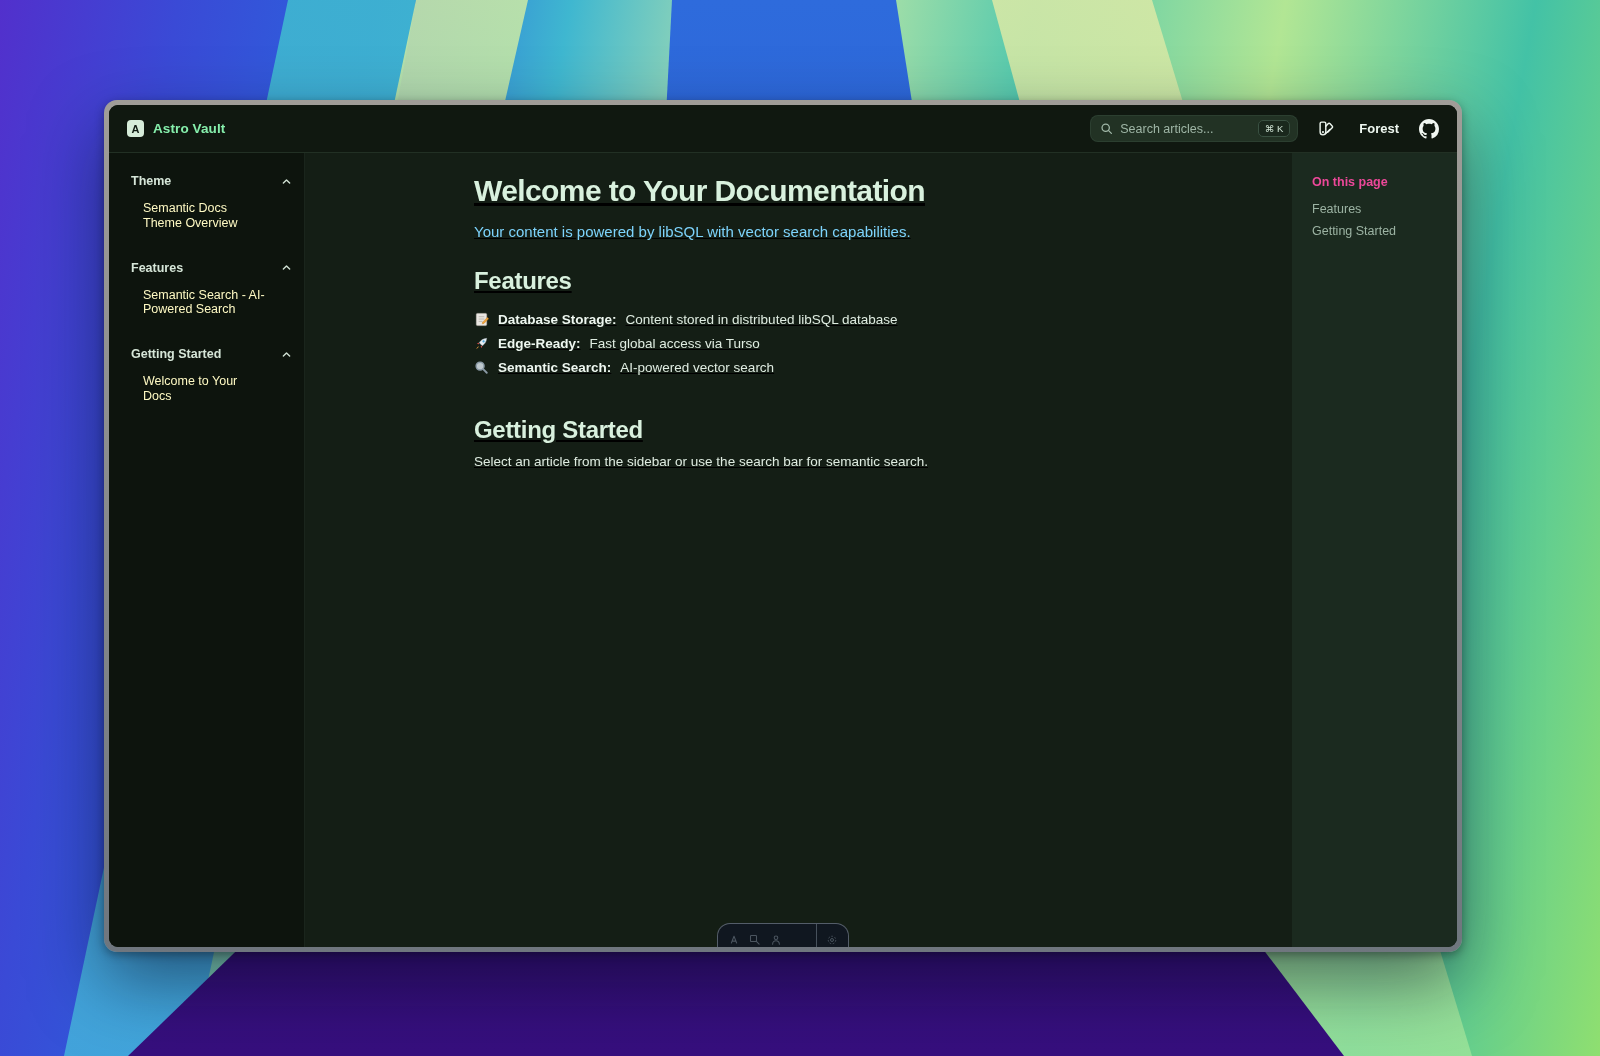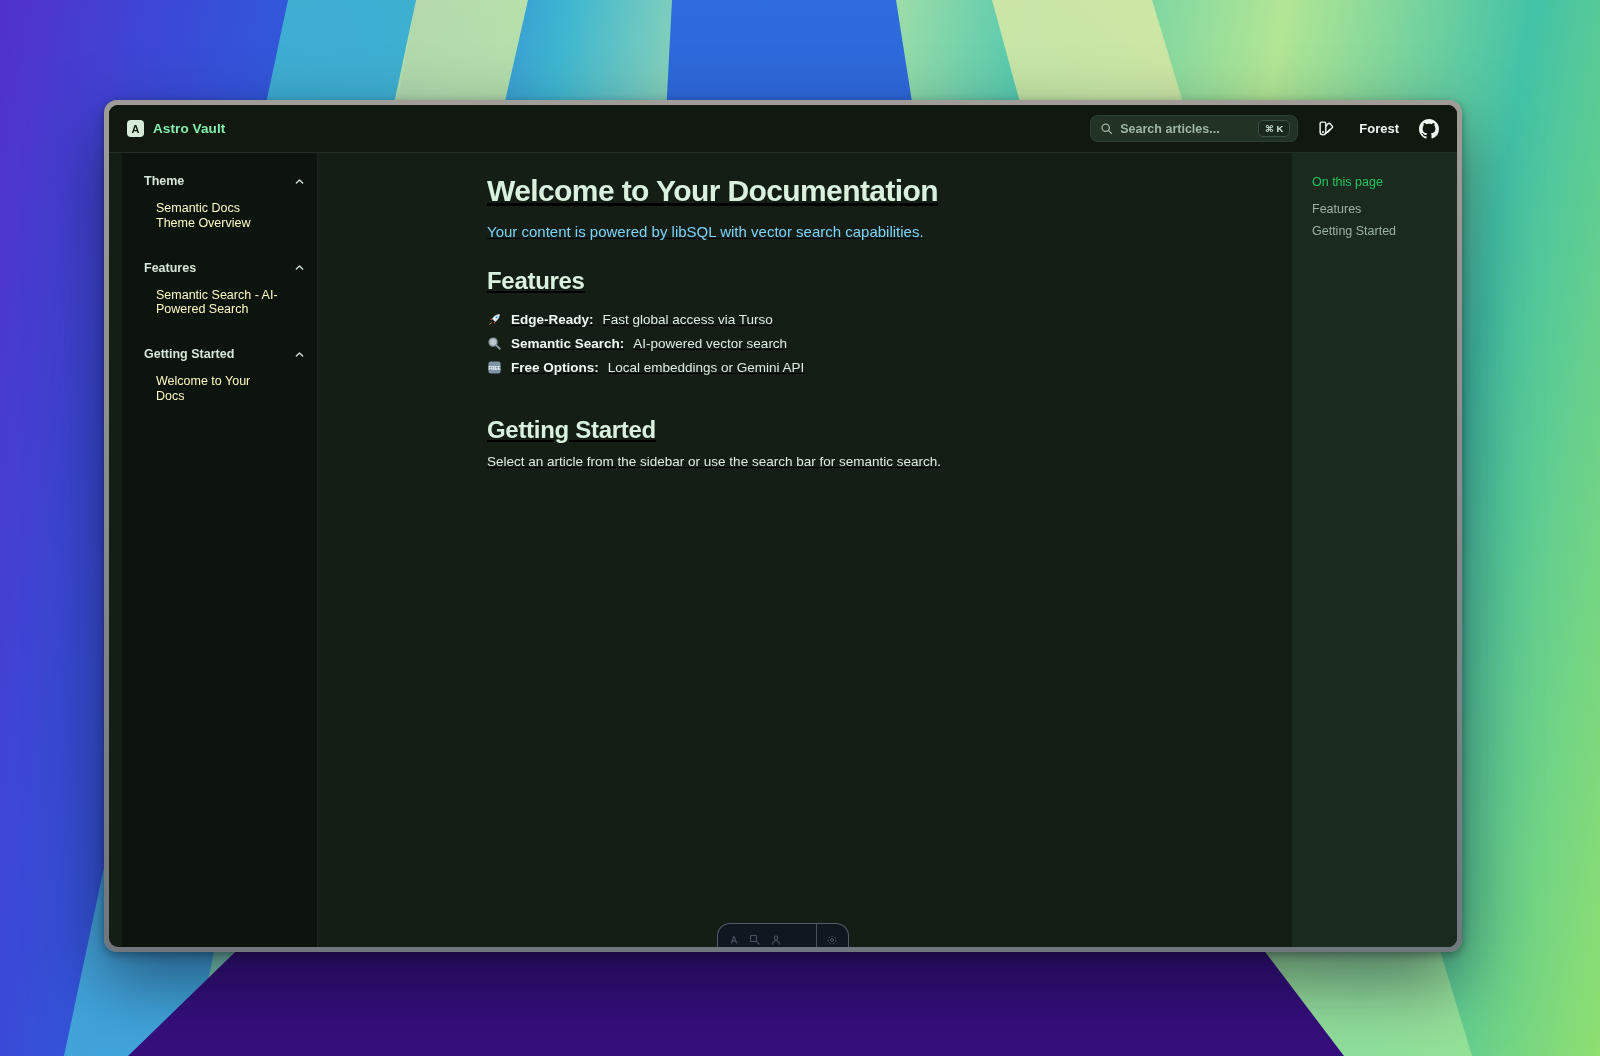--- a/index.html
+++ b/index.html
@@ -31,31 +31,31 @@
 
   
   .hdr { flex:none; height:48px; background:#101810; border-bottom:1px solid rgba(148,199,166,.14);
     display:flex; align-items:center; padding:0 18px; }
   .brand { display:flex; align-items:center; gap:9px; }
   .brand-logo { width:17px; height:17px; border-radius:4px; background:#d6ecd9; color:#0f1a12;
     font-weight:700; font-size:11px; display:grid; place-items:center; }
   .brand-name { font-size:13.5px; font-weight:700; color:#86efac; letter-spacing:.1px; }
   .hdr-right { margin-left:auto; display:flex; align-items:center; gap:20px; }
   .searchbar { width:208px; height:27px; background:#223224; border:1px solid rgba(170,220,185,.08);
-    border-radius:8px; display:flex; align-items:center; padding:0 7px 0 9px; gap:7px; cursor:text;font-weight:bold; }
+    border-radius:8px; display:flex; align-items:center; padding:0 7px 0 9px; gap:7px; cursor:text; }
   .searchbar svg { flex:none; }
   .search-ph { font-size:12.5px; color:#9fb6a6; white-space:nowrap; }
   .kbd { margin-left:auto; background:#1a281d; border:1px solid #3a5142; border-radius:5px;
     font-size:9.5px; color:#cfe3d4; padding:2px 6px; line-height:1.2; white-space:nowrap; }
   .theme-btn { display:flex; align-items:center; gap:24px; color:#eef7f0; font-size:13px;
     font-weight:600; cursor:pointer; background:none; border:none; }
   .gh-btn { display:grid; place-items:center; cursor:pointer; background:none; border:none; }
 
   
-  .body-row { flex:1; display:flex; min-height:0;padding-left:13px; }
+  .body-row { flex:1; display:flex; min-height:0; }
 
   .sidebar { flex:none; width:196px; background:#0d140d; border-right:1px solid rgba(148,199,166,.10);
     padding:21px 12px 0 22px; }
   .side-section { margin-bottom:30px; }
   .side-title-row { display:flex; justify-content:space-between; align-items:center;
     margin-bottom:13px; cursor:pointer; }
   .side-title { color:#d6e6d8; font-size:12.5px; font-weight:700; }
   .side-link { display:block; color:#fef9c3; font-size:12.5px; line-height:1.18;
     padding-left:12px; max-width:138px; text-decoration:none; cursor:pointer; }
 
@@ -66,21 +66,21 @@
   .h2.features { margin-top:27px; }
   .h2.gstart { margin-top:37px; }
   .feat-list { list-style:none; margin-top:12px; }
   .feat-item { display:flex; align-items:center; gap:9px; height:24px;
     font-size:13.5px; color:#dfece1; }
   .feat-item svg { flex:none; }
   .feat-label { font-weight:700; color:#eef7f0; }
   .gs-text { margin-top:10px; font-size:13.5px; color:#dfece1; }
 
   .toc { flex:none; width:165px; background:#1b2a1f; padding:22px 14px 0 20px; }
-  .toc-title { font-size:12.5px; font-weight:400; color:#22c55e; }
+  .toc-title { font-size:12.5px; font-weight:700; color:#ec4899; }
   .toc-links { margin-top:14px; display:flex; flex-direction:column; gap:9px; }
   .toc-link { font-size:12.5px; color:#9cb3a3; line-height:1.05; text-decoration:none; cursor:pointer; }
 
   
   .devbar { position:absolute; left:50%; bottom:-8px; transform:translateX(-50%);
     width:132px; height:32px; background:#101720;
     border:1px solid rgba(140,152,166,.55); border-bottom:none;
     border-radius:13px 13px 0 0; display:flex; align-items:center; padding:0 10px; gap:9px; }
   .devbar svg { opacity:.45; }
   .dev-divider { width:1px; height:100%; background:rgba(140,152,166,.45); margin-left:auto; }
@@ -164,45 +164,48 @@
         </nav>
 
         <main class="main">
           <h1 class="art-title">Welcome to Your Documentation</h1>
           <p class="art-subtitle">Your content is powered by libSQL with vector search capabilities.</p>
 
           <h2 class="h2 features">Features</h2>
           <ul class="feat-list">
             <li class="feat-item">
               <svg width="15" height="15" viewBox="0 0 16 16">
+                  <rect x="2.5" y="1.5" width="11" height="13" rx="1.2" fill="#e9e6e1" stroke="#c9c4bc" stroke-width="0.6"></rect>
+                  <line x1="5" y1="5" x2="11" y2="5" stroke="#b7b2a9" stroke-width="0.9"></line>
+                  <line x1="5" y1="7.5" x2="11" y2="7.5" stroke="#b7b2a9" stroke-width="0.9"></line>
+                  <line x1="5" y1="10" x2="9" y2="10" stroke="#b7b2a9" stroke-width="0.9"></line>
+                  <path d="M9.2 10.8 L14.2 5.8 L15.6 7.2 L10.6 12.2 L8.8 12.6 Z" fill="#f0a33a" stroke="#c97f1e" stroke-width="0.5"></path>
+                </svg>
+              <span class="feat-label">Database Storage:</span>
+              <span class="feat-text">Content stored in distributed libSQL database</span>
+            </li>
+            <li class="feat-item">
+              <svg width="15" height="15" viewBox="0 0 16 16">
                   <path d="M13.5 2.5 C10 2.8 7.2 4.4 5.6 7.2 L8.8 10.4 C11.6 8.8 13.2 6 13.5 2.5 Z" fill="#e8eef2" stroke="#b0bcc6" stroke-width="0.5"></path>
                   <circle cx="10.2" cy="5.8" r="1.2" fill="#4da3d8"></circle>
                   <path d="M5.6 7.2 L3.2 7.8 L4.8 9.0 Z" fill="#e04848"></path>
                   <path d="M8.8 10.4 L8.2 12.8 L7.0 11.2 Z" fill="#e04848"></path>
                   <path d="M5.2 10.8 C3.8 11.2 2.8 13.2 2.2 13.8 C2.9 13.3 4.8 12.4 5.2 10.8 Z" fill="#f6a83c"></path>
                 </svg>
               <span class="feat-label">Edge-Ready:</span>
               <span class="feat-text">Fast global access via Turso</span>
             </li>
             <li class="feat-item">
               <svg width="15" height="15" viewBox="0 0 16 16">
                   <circle cx="6.5" cy="6.5" r="4.2" fill="#dce8ee" fill-opacity="0.85" stroke="#8a9aa5" stroke-width="1.6"></circle>
                   <line x1="9.8" y1="9.8" x2="13.6" y2="13.6" stroke="#8a9aa5" stroke-width="2" stroke-linecap="round"></line>
                 </svg>
               <span class="feat-label">Semantic Search:</span>
               <span class="feat-text">AI-powered vector search</span>
             </li>
-            <li class="feat-item">
-              <svg width="15" height="15" viewBox="0 0 16 16">
-                  <rect x="1.5" y="1.5" width="13" height="13" rx="2.6" fill="#7d93a8"></rect>
-                  <text x="8" y="10.2" font-size="4.8" font-weight="bold" fill="#ffffff" text-anchor="middle" font-family="Liberation Sans, sans-serif">FREE</text>
-                </svg>
-              <span class="feat-label">Free Options:</span>
-              <span class="feat-text">Local embeddings or Gemini API</span>
-            </li>
           </ul>
 
           <h2 class="h2 gstart">Getting Started</h2>
           <p class="gs-text">Select an article from the sidebar or use the search bar for semantic search.</p>
         </main>
 
         <aside class="toc">
           <div class="toc-title">On this page</div>
           <div class="toc-links">
             <a class="toc-link">Features</a>

